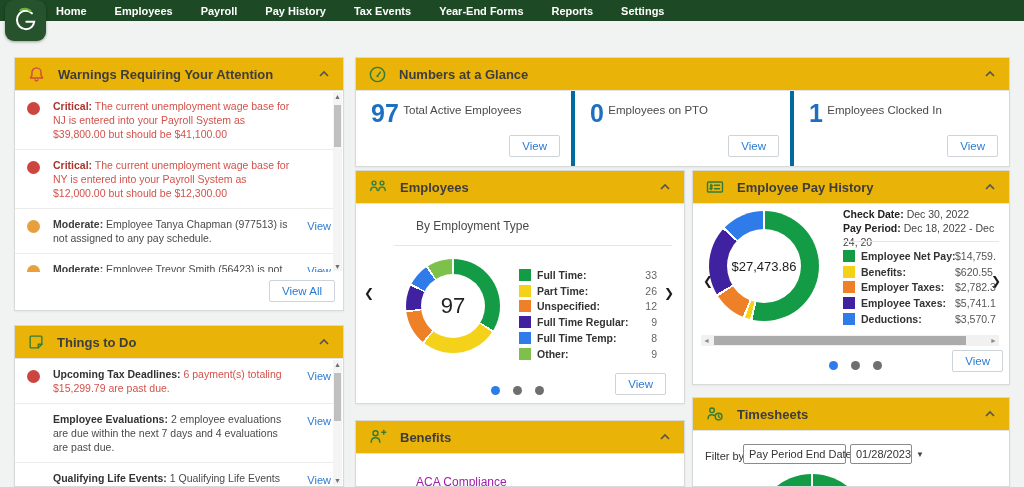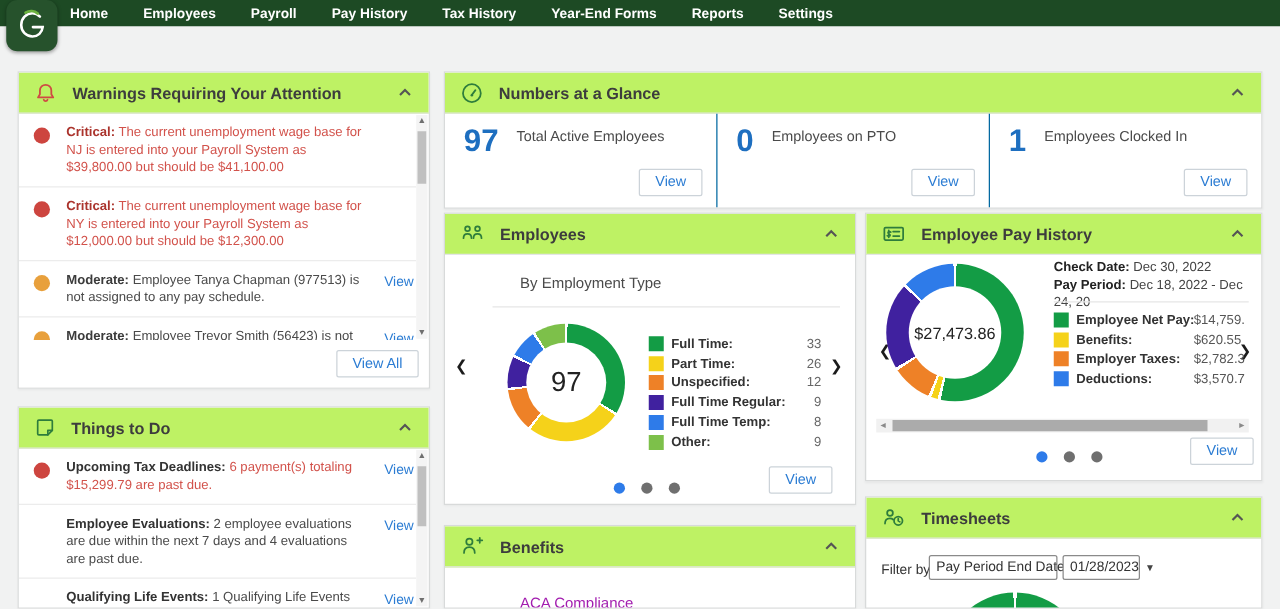--- a/index.html
+++ b/index.html
@@ -15,21 +15,21 @@
   .topnav{position:absolute;top:0;left:0;right:0;height:21px;background:#1d4a24;
     display:flex;align-items:center;gap:18px;padding-left:56px;z-index:4}
   .nav-link{color:#fff;font-size:11px;font-weight:700;white-space:nowrap}
   .logo{position:absolute;top:0;left:5px;width:41px;height:41px;background:#26522c;
     border-radius:9px;z-index:6;box-shadow:0 1px 3px rgba(0,0,0,.35);
     display:flex;align-items:center;justify-content:center}
 
   
   .panel{position:absolute;background:#fff;border:1px solid #d8dada;box-sizing:border-box;
     box-shadow:0 1px 2px rgba(0,0,0,.05);overflow:hidden}
-  .panel-header{height:33px;background:#bef264;border-bottom:1px solid #e3e5e5;
+  .panel-header{height:33px;background:#eab308;border-bottom:1px solid #e3e5e5;
     display:flex;align-items:center;padding:0 12px;gap:12px;cursor:pointer;box-sizing:border-box}
   .panel-title{font-size:13px;color:#3d3d3d;flex:1}
   .chev{margin-left:auto;display:flex}
 
   #warnings-panel{left:14px;top:57px;width:330px;height:254px}
   #things-panel{left:14px;top:325px;width:330px;height:162px}
   #numbers-panel{left:355px;top:57px;width:655px;height:110px}
   #employees-panel{left:355px;top:170px;width:330px;height:234px}
   #pay-panel{left:692px;top:170px;width:318px;height:215px}
   #benefits-panel{left:355px;top:420px;width:330px;height:67px}
@@ -52,23 +52,23 @@
   .vscroll{position:absolute;right:1px;top:34px;width:9px;background:#f4f4f4}
   #warnings-panel .vscroll{bottom:39px}
   #things-panel .vscroll{bottom:1px}
   .vthumb{position:absolute;left:1px;right:1px;top:13px;height:42px;background:#c0c0c0}
   .varrow{position:absolute;left:0;right:0;font-size:7px;line-height:9px;color:#6f6f6f;text-align:center}
   .varrow.down{bottom:0}
 
   
   .stats{position:absolute;left:0;right:0;top:33px;bottom:0;display:flex}
   .stat{flex:1;position:relative;padding:10px 12px 8px 15px;box-sizing:border-box}
-  .stat + .stat{border-left:1px solid #0369a1}
+  .stat + .stat{border-left:4px solid #0369a1}
   .stat-value{font-size:25px;font-weight:700;color:#1e6fc0;line-height:1;display:inline-block}
-  .stat-label{font-size:11.5px;color:#4a4a4a;margin-left:10px;position:relative;top:-8px}
+  .stat-label{font-size:11.5px;color:#4a4a4a;position:relative;top:-8px}
   .stat .btn-view{position:absolute;right:11px;bottom:9px}
 
   
   .donut{position:absolute;border-radius:50%}
   .donut .hole{position:absolute;background:#fff;border-radius:50%}
   .donut-label{position:absolute;inset:0;display:flex;align-items:center;justify-content:center;
     white-space:nowrap;z-index:2;color:#222}
 
   #emp-donut{left:50px;top:88px;width:94px;height:94px}
   #emp-donut .hole{inset:15px}
@@ -139,21 +139,21 @@
   <div style="display:flex;gap:28px">
 
       <a class="nav-link">Home</a>
 
       <a class="nav-link">Employees</a>
 
       <a class="nav-link">Payroll</a>
 
       <a class="nav-link">Pay History</a>
 
-      <a class="nav-link">Tax History</a>
+      <a class="nav-link">Tax Events</a>
 
       <a class="nav-link">Year-End Forms</a>
 
       <a class="nav-link">Reports</a>
 
       <a class="nav-link">Settings</a>
     </div>
 </nav>
 
 <section class="panel" id="warnings-panel">
@@ -416,20 +416,25 @@
         <span class="legend-label">Benefits:</span>
         <span class="legend-value">$620.55</span>
       </div>
 
       <div class="legend-row">
         <span class="swatch" style="background: rgb(238, 129, 39);"></span>
         <span class="legend-label">Employer Taxes:</span>
         <span class="legend-value">$2,782.3</span>
       </div>
 
+      <div class="legend-row">
+        <span class="swatch" style="background: rgb(64, 33, 159);"></span>
+        <span class="legend-label">Employee Taxes:</span>
+        <span class="legend-value">$5,741.1</span>
+      </div>
 
       <div class="legend-row">
         <span class="swatch" style="background: rgb(46, 123, 233);"></span>
         <span class="legend-label">Deductions:</span>
         <span class="legend-value">$3,570.7</span>
       </div>
     </div>
 
   <div class="hscroll">
     <span class="harrow left">◄</span>

